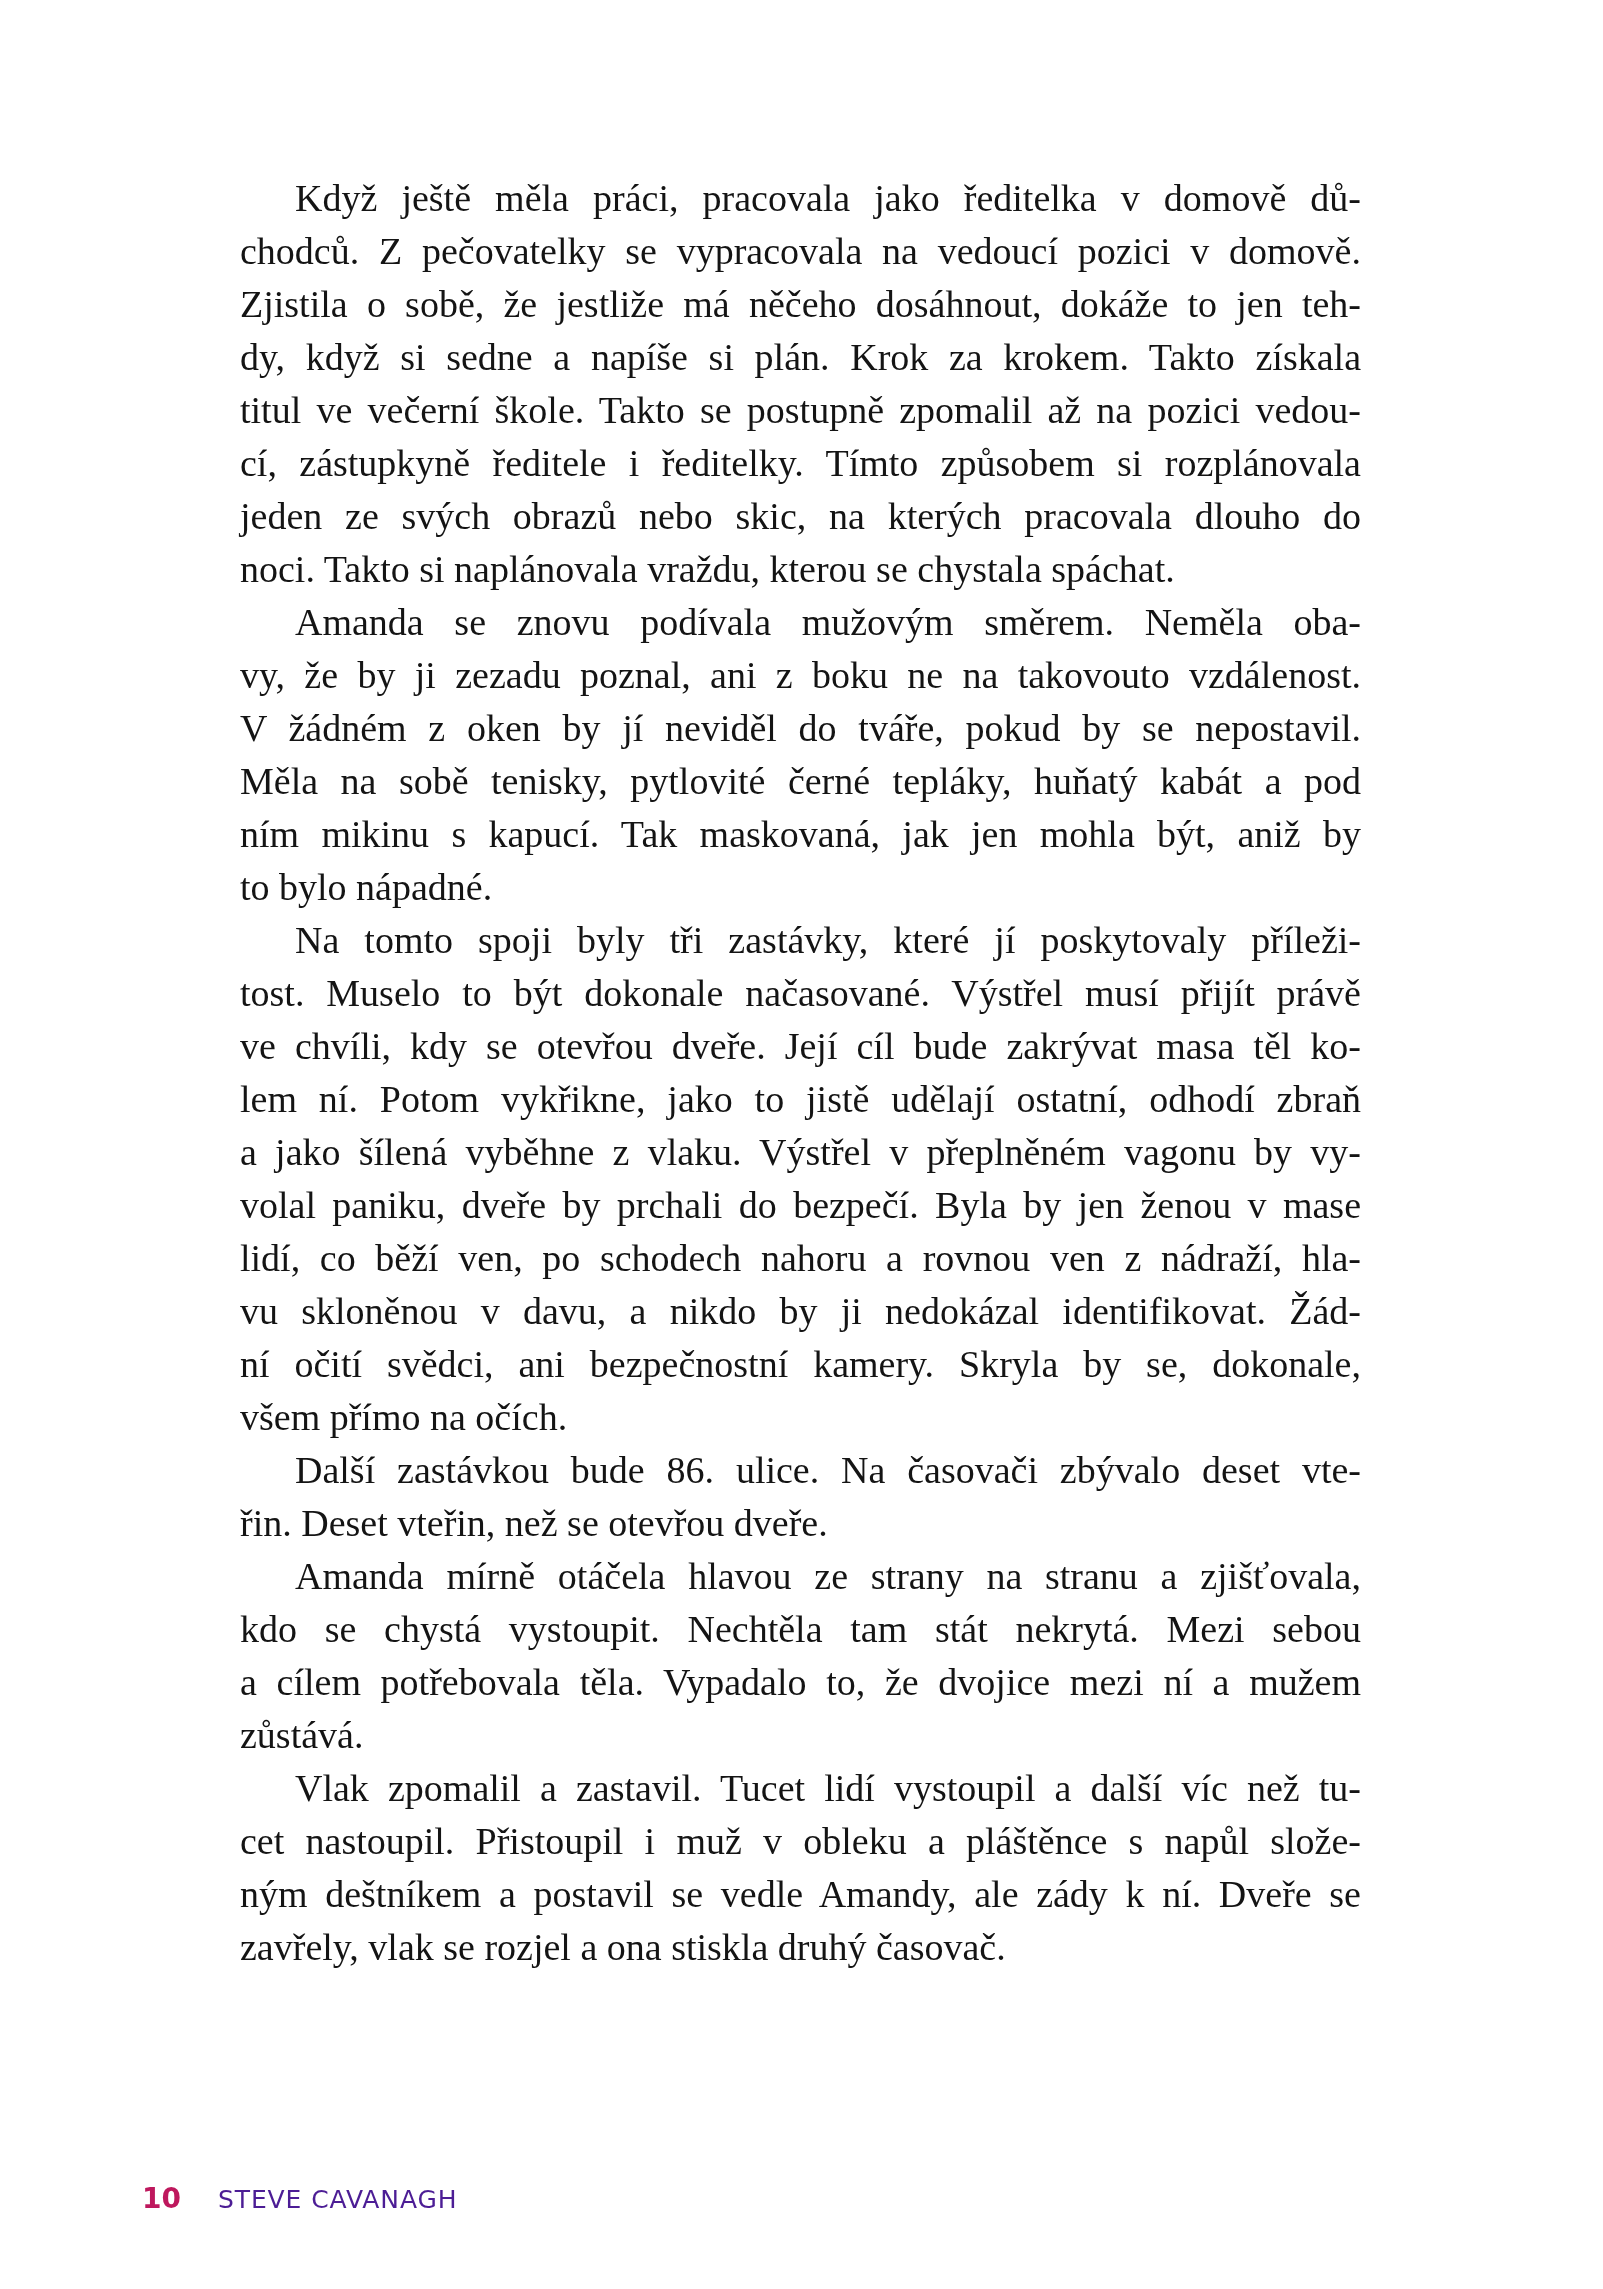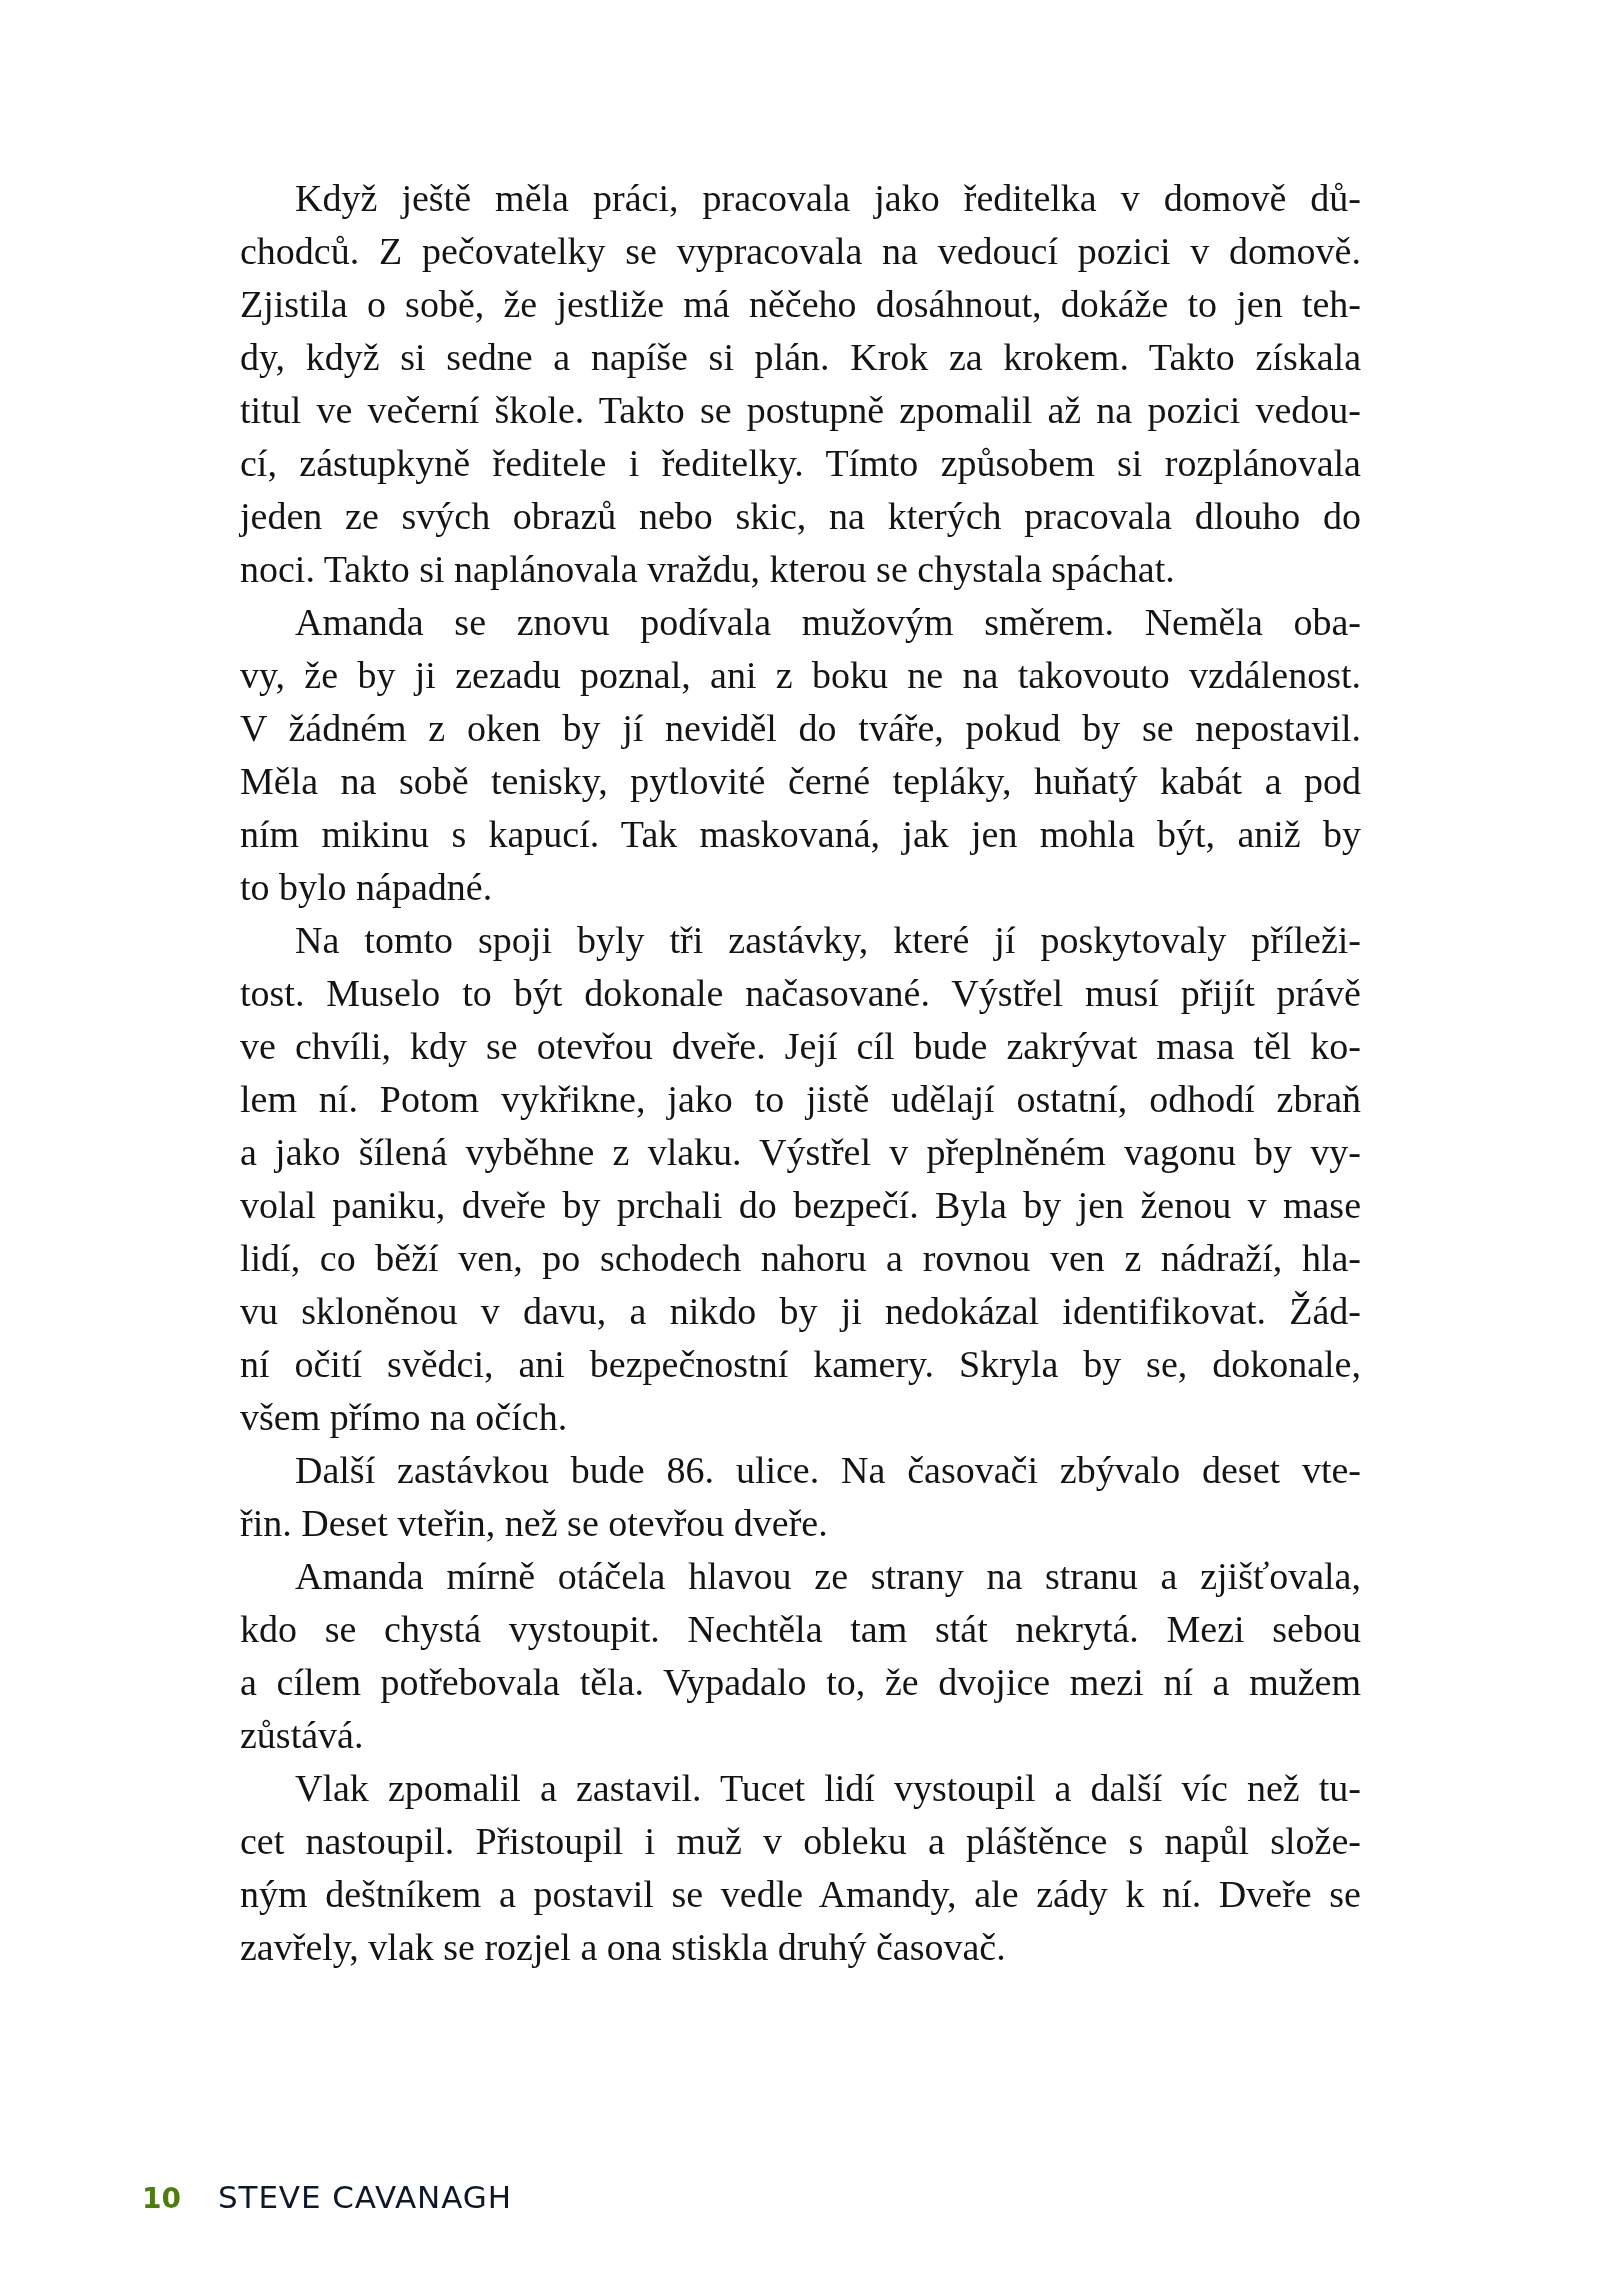--- a/index.html
+++ b/index.html
@@ -26,22 +26,22 @@
     .line.indent { padding-left: 55px; }
     .footer {
       position: absolute;
       left: 142px;
       top: 2150px;
       height: 37px;
       display: flex;
       align-items: baseline;
       font-family: "DejaVu Sans", "Liberation Sans", sans-serif;
     }
-    .page-number { font-size: 28px; font-weight: bold; color: #4d7c0f; letter-spacing: 0px; margin-top: 32px; }
-    .running-head { margin-left: 37px; font-size: 31px; color: #0f172a; letter-spacing: 0.9px; }
+    .page-number { font-size: 28px; font-weight: bold; color: #be185d; letter-spacing: 0px; margin-top: 32px; }
+    .running-head { margin-left: 37px; font-size: 25px; color: #4c1d95; letter-spacing: 0.9px; }
   </style>
 </head>
 <body>
 
 <div class="text-block">
   <div class="para">
     <span class="line indent">Když ještě měla práci, pracovala jako ředitelka v domově dů-</span>
     <span class="line">chodců. Z pečovatelky se vypracovala na vedoucí pozici v domově.</span>
     <span class="line">Zjistila o sobě, že jestliže má něčeho dosáhnout, dokáže to jen teh-</span>
     <span class="line">dy, když si sedne a napíše si plán. Krok za krokem. Takto získala</span>

